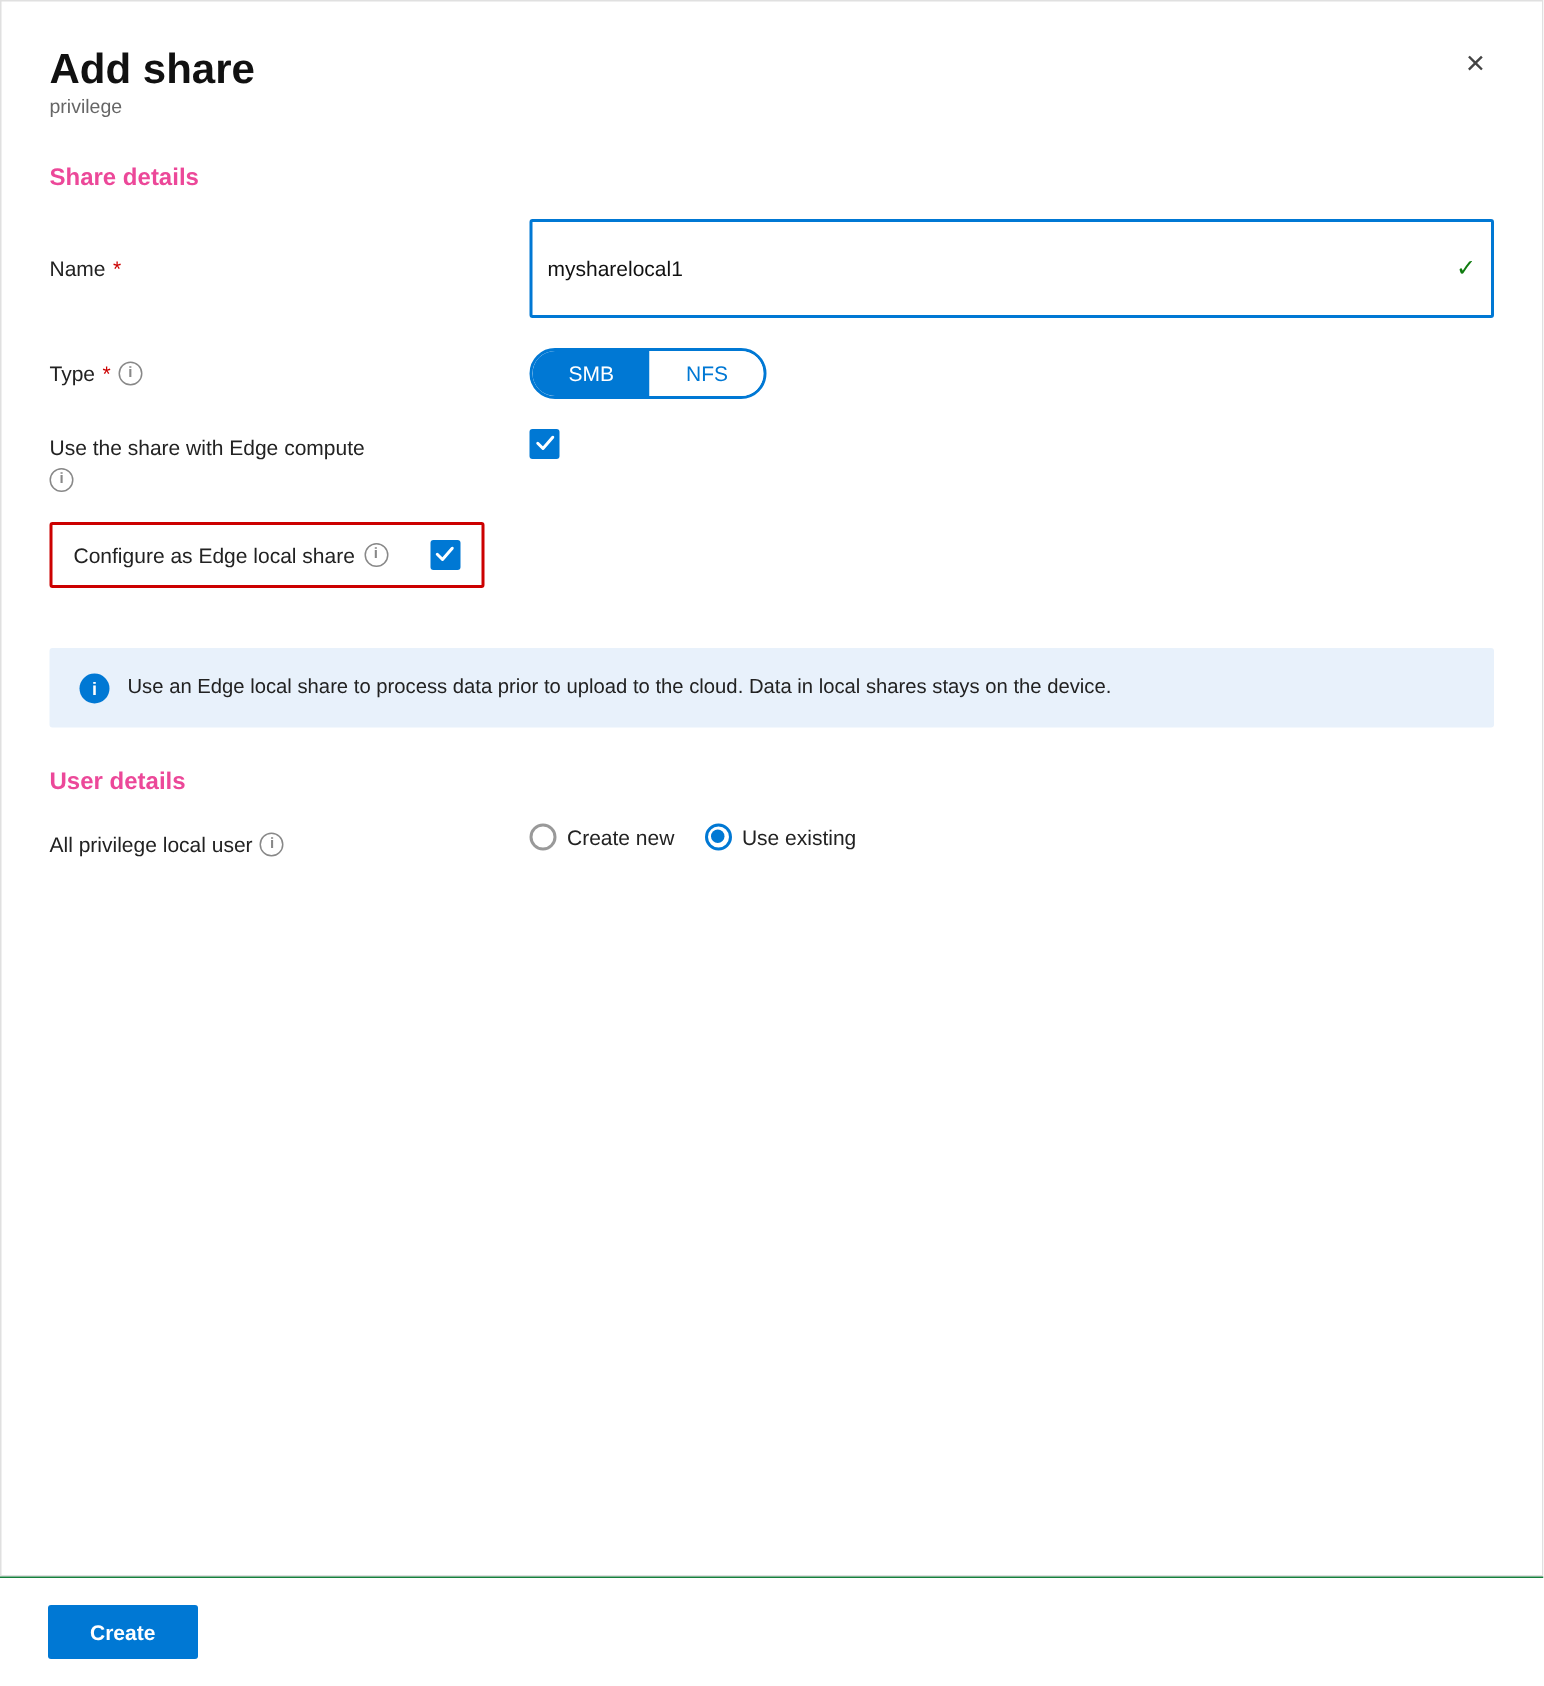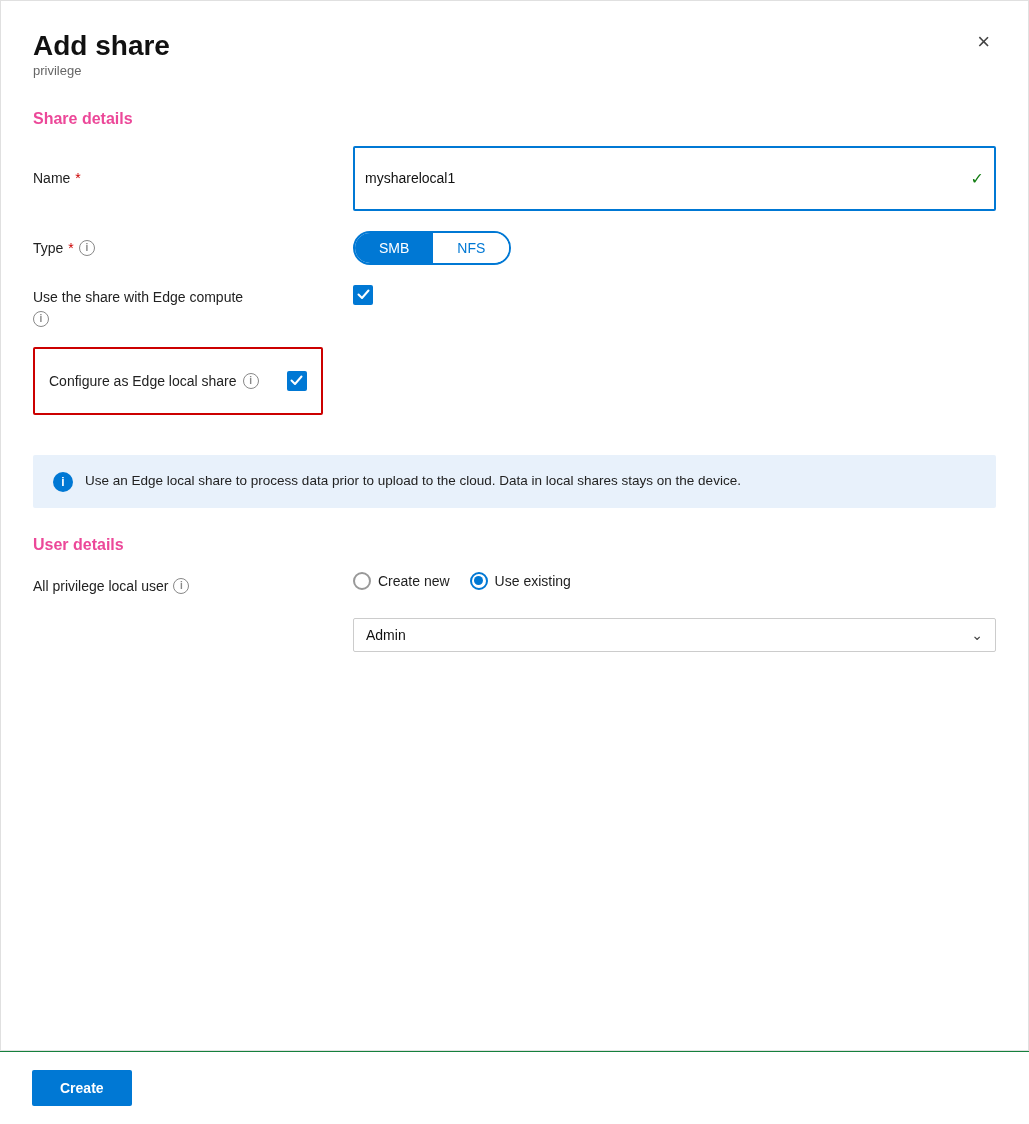--- a/index.html
+++ b/index.html
@@ -138,21 +138,21 @@
       cursor: pointer;
       flex-shrink: 0;
     }
     .checkbox-blue svg {
       width: 13px;
       height: 13px;
     }
     .edge-local-box {
       border: 2px solid #c00;
       border-radius: 2px;
-      padding: 22px 14px;
+      padding: 10px 14px;
       display: inline-flex;
       align-items: center;
       gap: 28px;
       margin-bottom: 20px;
     }
     .edge-local-label {
       font-size: 14px;
       color: #222;
       display: flex;
       align-items: center;
@@ -248,22 +248,22 @@
       align-items: flex-start;
       margin-bottom: 6px;
     }
     .user-label-col {
       min-width: 320px;
       padding-top: 6px;
     }
     .user-right-col {
       flex: 1;
       display: flex;
-      flex-direction: column;
-      gap: 22px;
+      flex-direction: row;
+      gap: 12px;
     }
     .footer {
       border-top: 1px solid #15803d;
       padding: 18px 32px;
       margin-top: auto;
     }
     .create-btn {
       background: #0078d4;
       color: #fff;
       border: none;
@@ -361,26 +361,20 @@
           <div class="radio-circle"></div>
           <span>Create new</span>
         </div>
         <div class="radio-option">
           <div class="radio-circle selected">
             <div class="radio-dot"></div>
           </div>
           <span>Use existing</span>
         </div>
       </div>
-      <div class="dropdown-wrapper">
-        <div class="dropdown">
-          <span>Admin</span>
-          <span class="dropdown-chevron">⌄</span>
-        </div>
-      </div>
     </div>
   </div>
 
 </div>
 
 <div class="footer">
   <button class="create-btn">Create</button>
 </div>
 
 </body></html>

